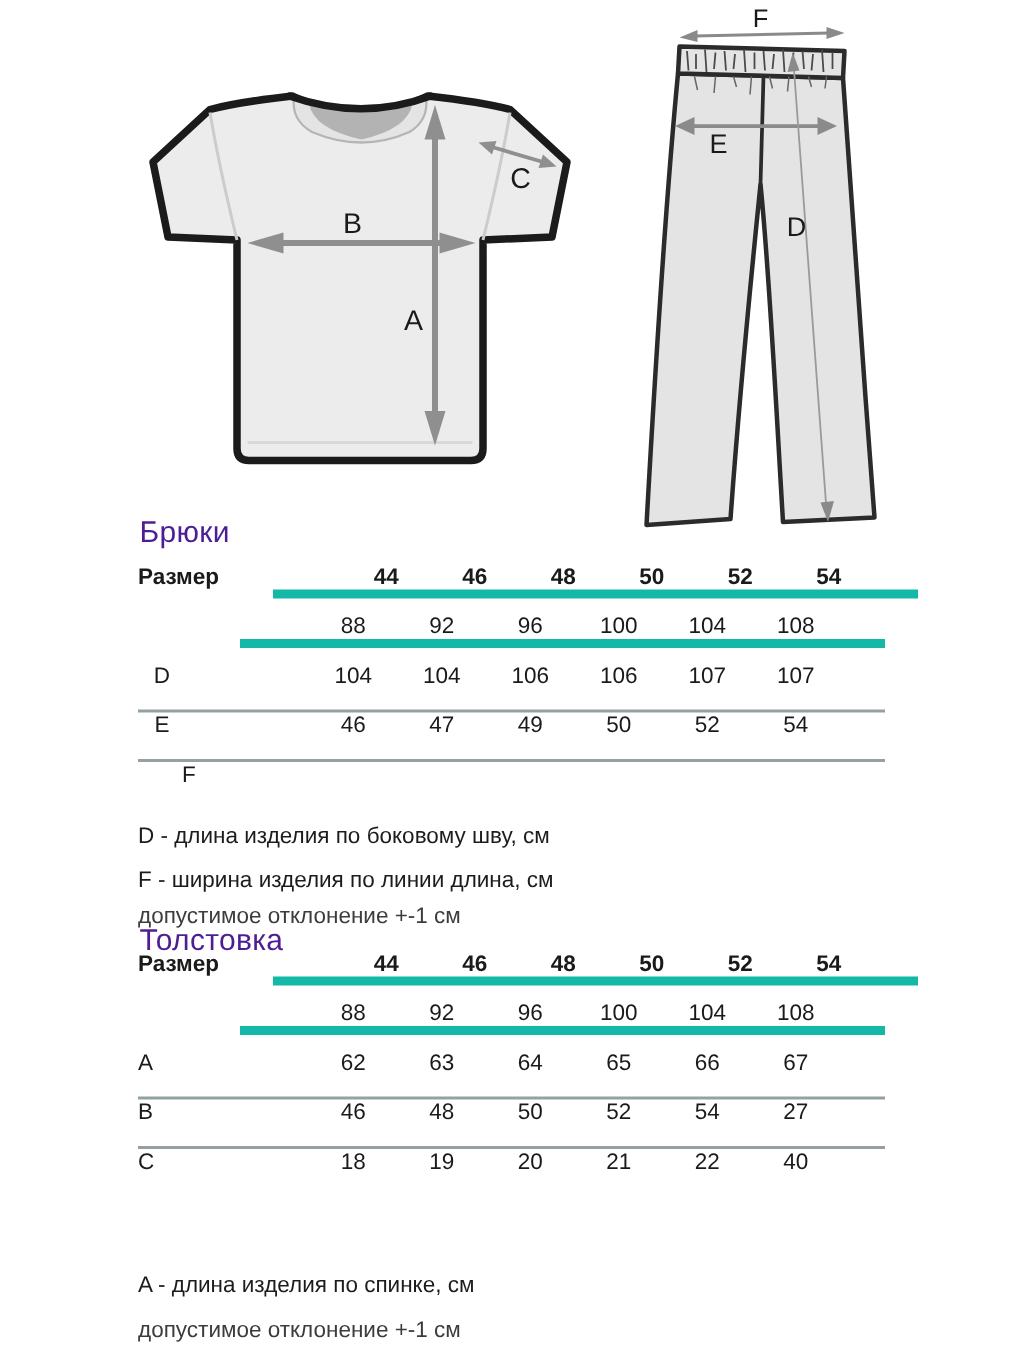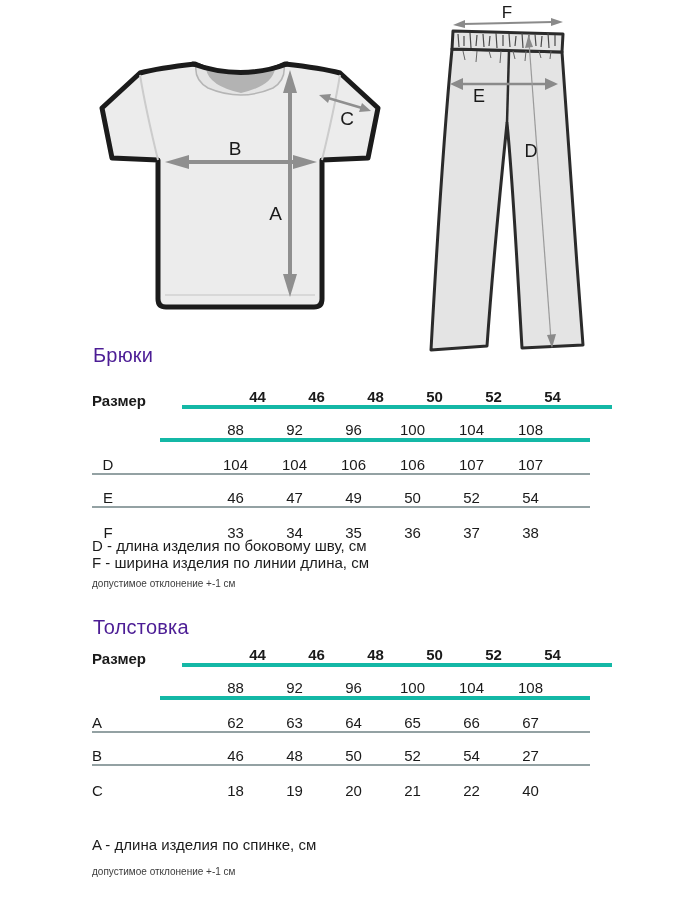--- a/index.html
+++ b/index.html
@@ -20,36 +20,36 @@
     position: absolute;
     left: 93px;
     font-size: 20px;
     font-weight: 400;
     color: #4c1d95;
     letter-spacing: 0.2px;
   }
 
   
   .size-table { position: absolute; left: 92px; width: 498px; }
-  .trow { display: flex; height: 33px; align-items: flex-end; gap: 36px; }
+  .trow { display: flex; height: 33px; align-items: flex-start; gap: 36px; }
   .trow > div { display: flex; align-items: center; }
   .tlabel { width: 68px; font-size: 15px; color: #1a1a1a; }
   .tlabel.center { justify-content: center; }
   .tvals { flex: 1; padding-left: 46px; padding-right: 30px; }
   .tcell { width: 59px; justify-content: center; display: flex; align-items: center; font-size: 15px; }
   .bold { font-weight: 700; }
-  .tvals.bordered { border-bottom: 4px solid #14b8a6; }
+  .tvals.bordered { border-bottom: 6px solid #14b8a6; }
   .trow.rbordered { border-bottom: 2px solid #93a1a3; }
 
   
   .legend { position: absolute; left: 92px; }
-  .legend-line { font-size: 15px; color: #1c1c1c; }
+  .legend-line { font-size: 15px; color: #1c1c1c; margin-top: 12px; }
   .legend.tight .legend-line { line-height: 17px; }
   .legend.loose .legend-line { line-height: 22.5px; }
-  .note { font-size: 10px; color: #3c3c3c; }
+  .note { font-size: 15px; color: #3c3c3c; }
   .note.pants-note { margin-top: 7px; }
   .note.hoodie-note { margin-top: 9px; }
 
   svg text { font-family: "Liberation Sans", sans-serif; fill: #1a1a1a; }
 </style>
 </head>
 <body>
 
 <svg class="diagram" style="left:85px; top:48px;" width="312" height="297" viewBox="0 0 312 297">
 
@@ -161,28 +161,20 @@
       <div class="tcell">46</div>
       <div class="tcell">47</div>
       <div class="tcell">49</div>
       <div class="tcell">50</div>
       <div class="tcell">52</div>
       <div class="tcell">54</div>
     </div>
   </div>
   <div class="trow">
     <div class="tlabel center">F</div>
-    <div class="tvals">
-      <div class="tcell">33</div>
-      <div class="tcell">34</div>
-      <div class="tcell">35</div>
-      <div class="tcell">36</div>
-      <div class="tcell">37</div>
-      <div class="tcell">38</div>
-    </div>
   </div>
 </div>
 
 <div class="legend tight" style="top:537px;">
   <div class="legend-line">D - длина изделия по боковому шву, см</div>
   <div class="legend-line">F - ширина изделия по линии длина, см</div>
   <div class="note pants-note">допустимое отклонение +-1 см</div>
 </div>
 
 <div class="section-title" style="top:616px;">Толстовка</div>

